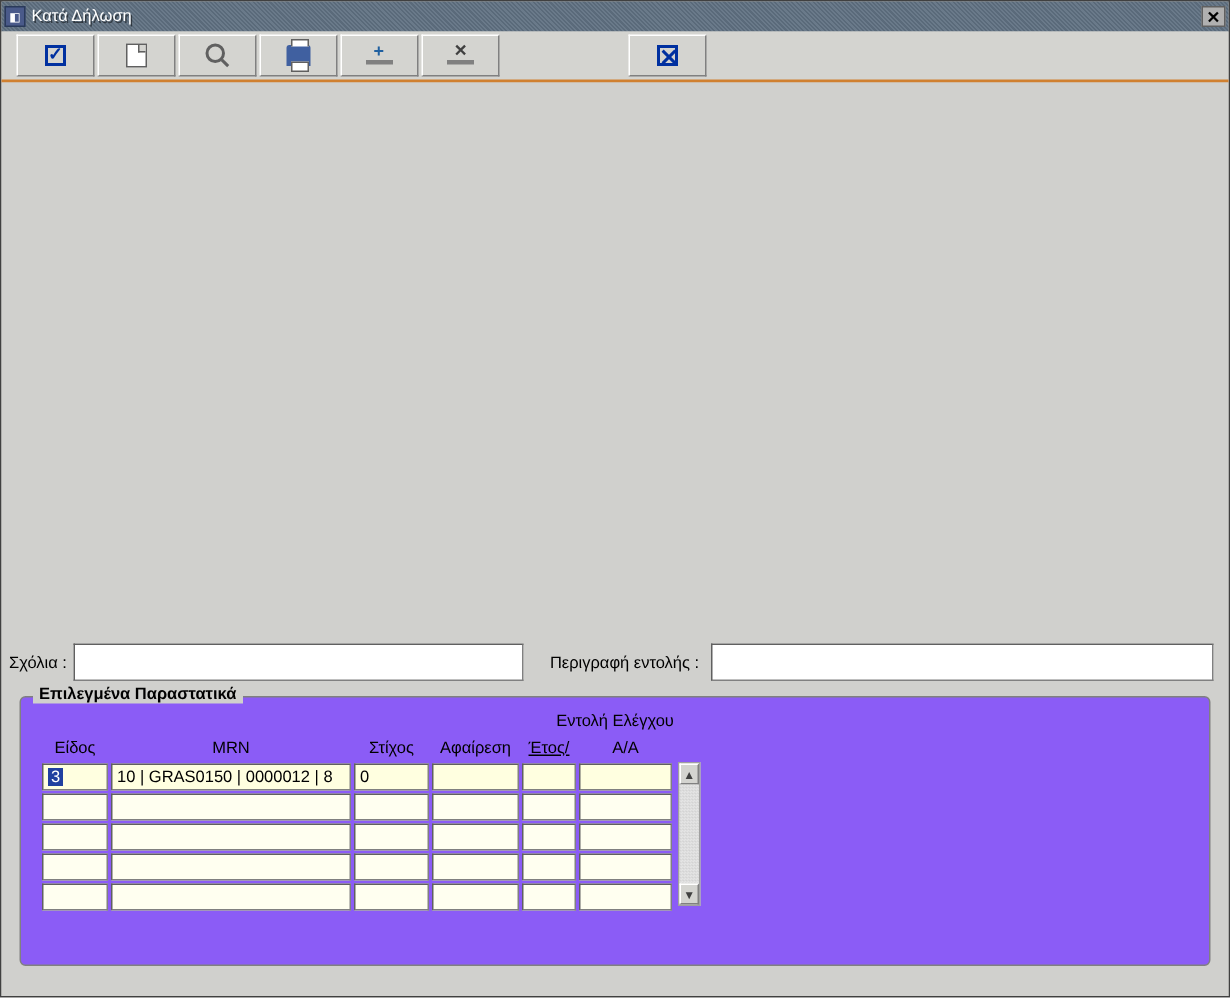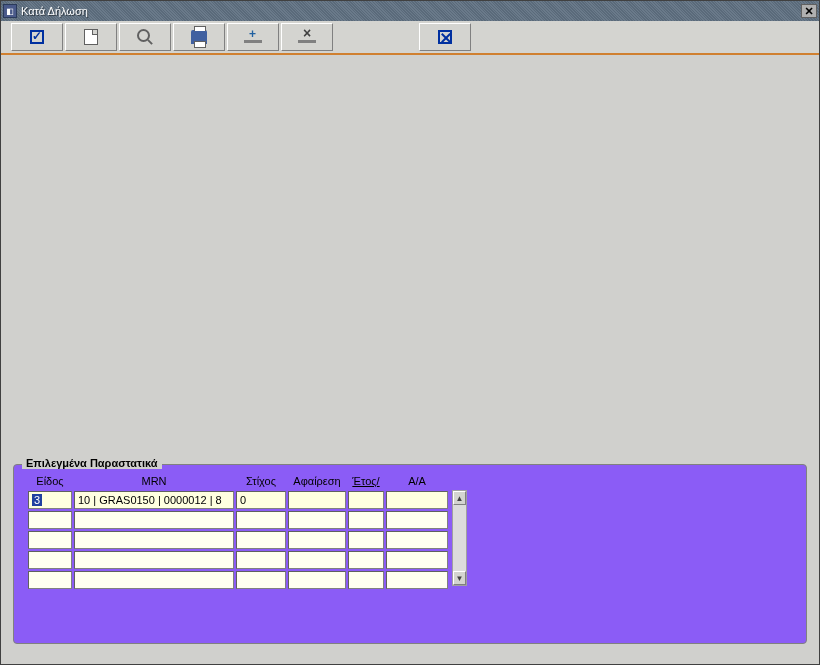--- a/index.html
+++ b/index.html
@@ -416,23 +416,31 @@
       <div class="icon-x-row"></div>
     </div>
     <div class="toolbar-spacer"></div>
     <div class="toolbar-btn">
       <div class="icon-close-x"></div>
     </div>
   </div>
 
   <div class="content-area">
 
+    <div class="form-row">
+      <span class="form-label">Σχόλια :</span>
+      <input class="form-input comments" value="" style="">
+      <div class="spacer-mid"></div>
+      <span class="form-label">Περιγραφή εντολής :</span>
+      <input class="form-input desc" value="" style="">
+    </div>
 
     <div class="group-box">
       <div class="group-title">Επιλεγμένα Παραστατικά</div>
+      <div class="group-subtitle">Εντολή Ελέγχου</div>
       <div class="group-content">
         <div class="table-wrap">
           <table class="data-table">
             <thead>
               <tr>
                 <th class="col-type">Είδος</th>
                 <th class="col-mrn">MRN</th>
                 <th class="col-line">Στίχος</th>
                 <th class="col-office">Αφαίρεση</th>
                 <th class="col-year">Έτος/</th>

